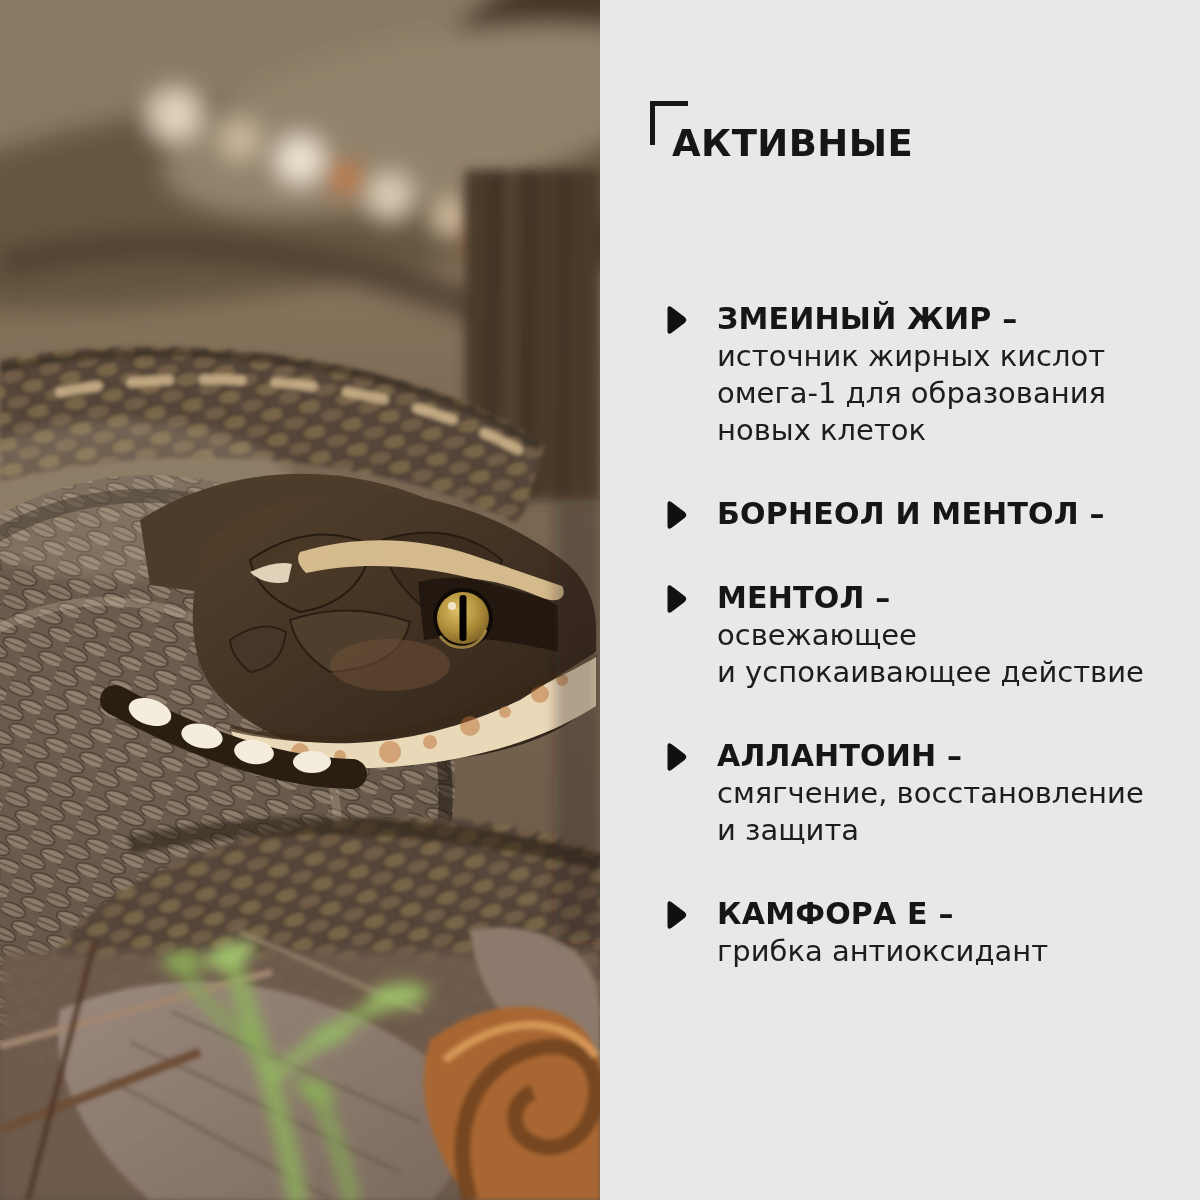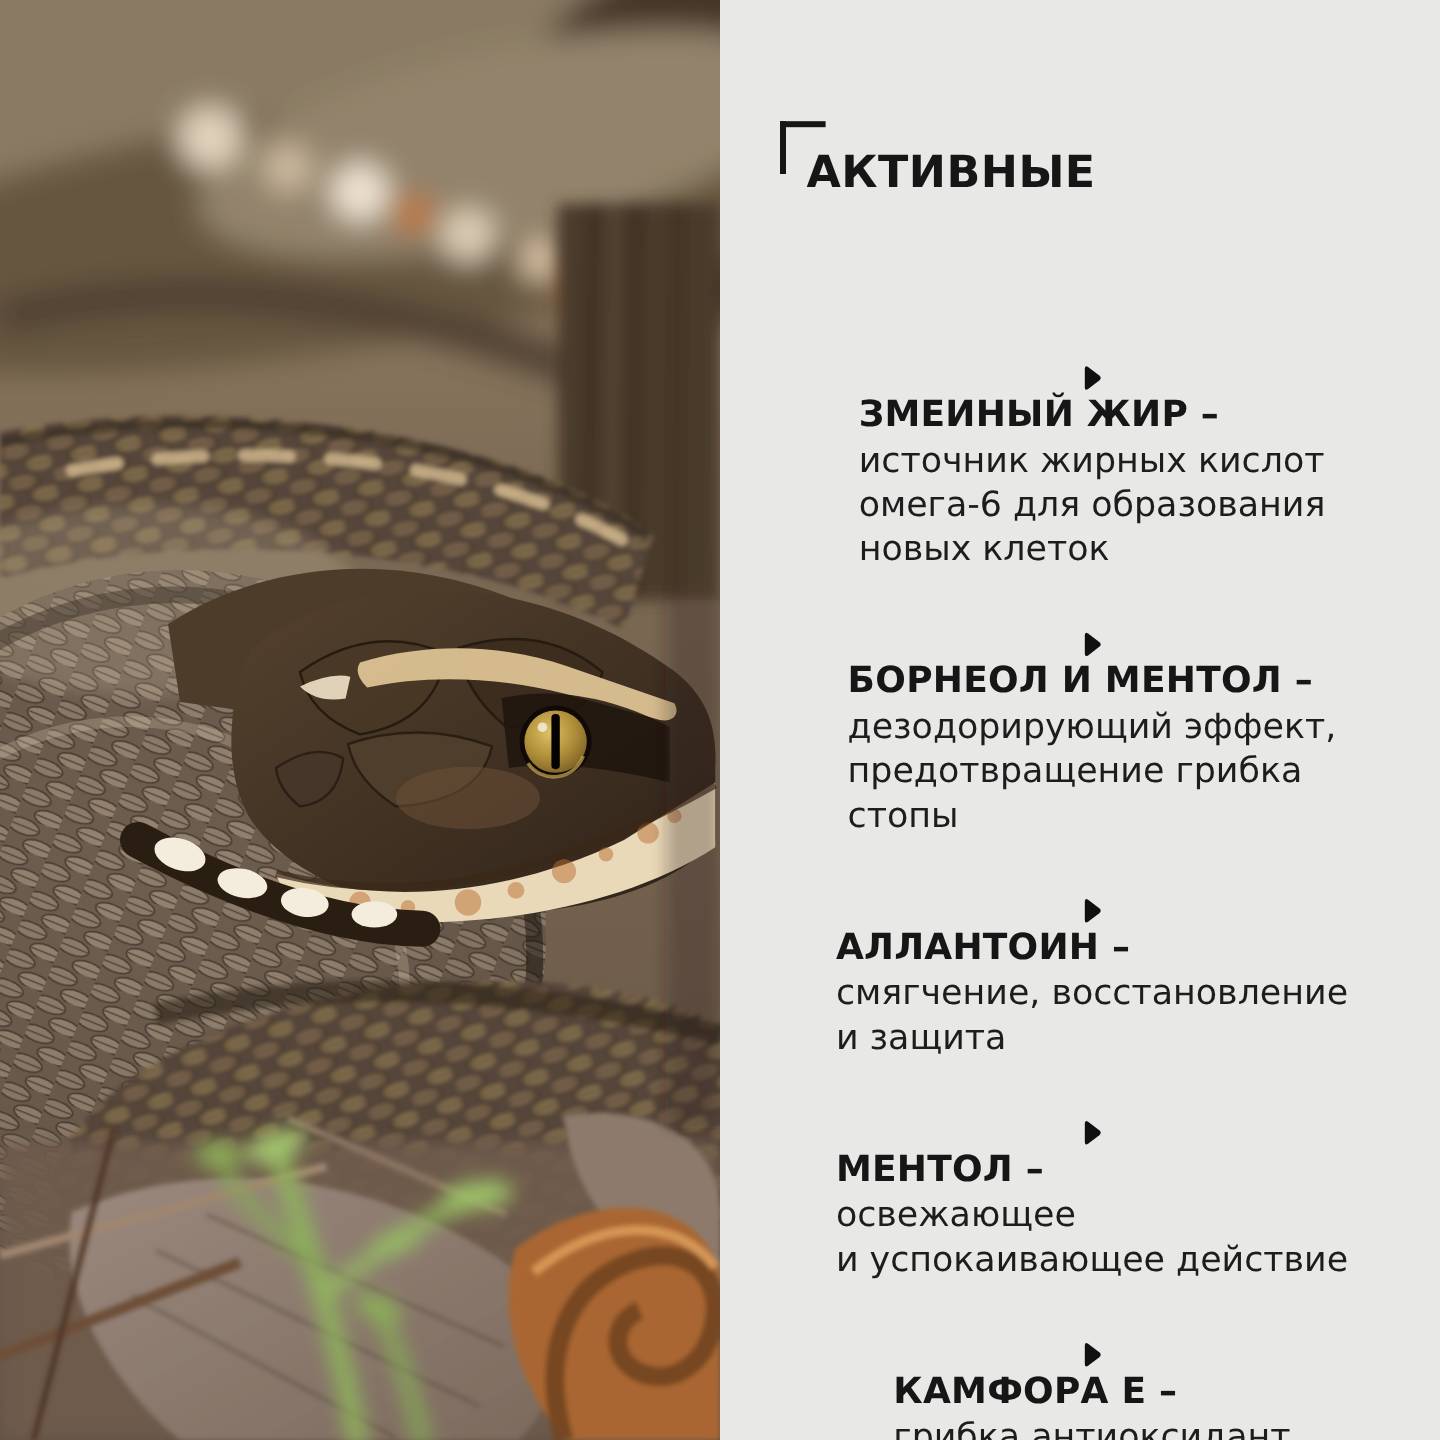--- a/index.html
+++ b/index.html
@@ -14,21 +14,21 @@
   .photo{position:relative;width:600px;height:1200px;overflow:hidden;flex:0 0 600px;background:#75624e;}
   .photo svg{display:block;width:600px;height:1200px;}
   .panel{position:relative;width:600px;height:1200px;flex:0 0 600px;background:var(--panel-bg);color:var(--text);}
   .bracket{position:absolute;left:50px;top:101px;width:38px;height:44px;
            border-top:5px solid var(--text);border-left:5px solid var(--text);}
   .title{position:absolute;left:72px;top:120px;font-size:37px;line-height:48px;
          font-weight:700;letter-spacing:.4px;color:var(--text);}
   .title span{display:block;}
   .items{position:absolute;left:64px;top:300px;right:44px;list-style:none;
          display:flex;flex-direction:column;gap:46px;}
-  .item{display:flex;align-items:center;gap:0;flex-direction:column;}
+  .item{display:flex;align-items:flex-start;gap:29px;}
   .item .bullet-icon{flex:0 0 24px;margin-top:3px;}
   .item-text{flex:1;}
   .item-name{font-size:30px;line-height:38px;font-weight:700;color:var(--text);letter-spacing:.2px;}
   .item-desc{font-size:29px;line-height:37px;font-weight:400;color:#1d1d1d;white-space:pre-line;}
 </style>
 </head>
 <body>
 
 <div class="card">
 
@@ -220,63 +220,60 @@
       <span>АКТИВНЫЕ</span>
     </h1>
     <ul class="items">
   <li class="item">
     <svg class="bullet-icon" width="24" height="34" viewBox="0 0 24 34">
       <path d="M3.5 6.2 Q3.5 1.6 7.4 4 L20.6 14.1 Q24 17 20.6 19.9 L7.4 30 Q3.5 32.4 3.5 27.8 Z" fill="var(--bullet,#101010)"></path>
     </svg>
     <div class="item-text">
       <div class="item-name">ЗМЕИНЫЙ ЖИР –</div>
       <div class="item-desc">источник жирных кислот
-омега-6 для образования
+омега-1 для образования
 новых клеток</div>
     </div>
   </li>
 
   <li class="item">
     <svg class="bullet-icon" width="24" height="34" viewBox="0 0 24 34">
       <path d="M3.5 6.2 Q3.5 1.6 7.4 4 L20.6 14.1 Q24 17 20.6 19.9 L7.4 30 Q3.5 32.4 3.5 27.8 Z" fill="var(--bullet,#101010)"></path>
     </svg>
     <div class="item-text">
       <div class="item-name">БОРНЕОЛ И МЕНТОЛ –</div>
-      <div class="item-desc">дезодорирующий эффект,
-предотвращение грибка
-стопы</div>
+    </div>
+  </li>
+
+  <li class="item">
+    <svg class="bullet-icon" width="24" height="34" viewBox="0 0 24 34">
+      <path d="M3.5 6.2 Q3.5 1.6 7.4 4 L20.6 14.1 Q24 17 20.6 19.9 L7.4 30 Q3.5 32.4 3.5 27.8 Z" fill="var(--bullet,#101010)"></path>
+    </svg>
+    <div class="item-text">
+      <div class="item-name">МЕНТОЛ –</div>
+      <div class="item-desc">освежающее
+и успокаивающее действие</div>
     </div>
   </li>
 
   <li class="item">
     <svg class="bullet-icon" width="24" height="34" viewBox="0 0 24 34">
       <path d="M3.5 6.2 Q3.5 1.6 7.4 4 L20.6 14.1 Q24 17 20.6 19.9 L7.4 30 Q3.5 32.4 3.5 27.8 Z" fill="var(--bullet,#101010)"></path>
     </svg>
     <div class="item-text">
       <div class="item-name">АЛЛАНТОИН –</div>
       <div class="item-desc">смягчение, восстановление
 и защита</div>
     </div>
   </li>
 
   <li class="item">
     <svg class="bullet-icon" width="24" height="34" viewBox="0 0 24 34">
       <path d="M3.5 6.2 Q3.5 1.6 7.4 4 L20.6 14.1 Q24 17 20.6 19.9 L7.4 30 Q3.5 32.4 3.5 27.8 Z" fill="var(--bullet,#101010)"></path>
     </svg>
     <div class="item-text">
-      <div class="item-name">МЕНТОЛ –</div>
-      <div class="item-desc">освежающее
-и успокаивающее действие</div>
-    </div>
-  </li>
-
-  <li class="item">
-    <svg class="bullet-icon" width="24" height="34" viewBox="0 0 24 34">
-      <path d="M3.5 6.2 Q3.5 1.6 7.4 4 L20.6 14.1 Q24 17 20.6 19.9 L7.4 30 Q3.5 32.4 3.5 27.8 Z" fill="var(--bullet,#101010)"></path>
-    </svg>
-    <div class="item-text">
       <div class="item-name">КАМФОРА Е –</div>
       <div class="item-desc">грибка антиоксидант</div>
     </div>
   </li>
 </ul>
   </div>
 </div>
 
 </body></html>

